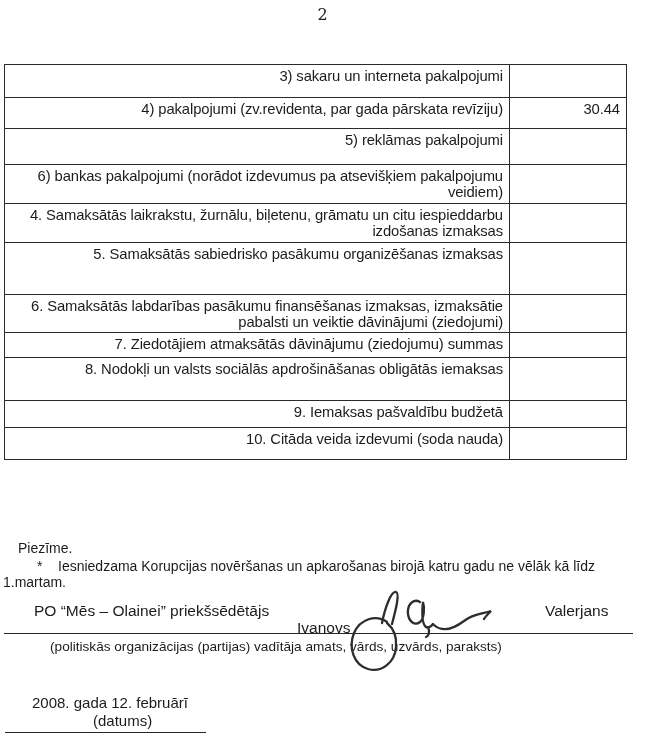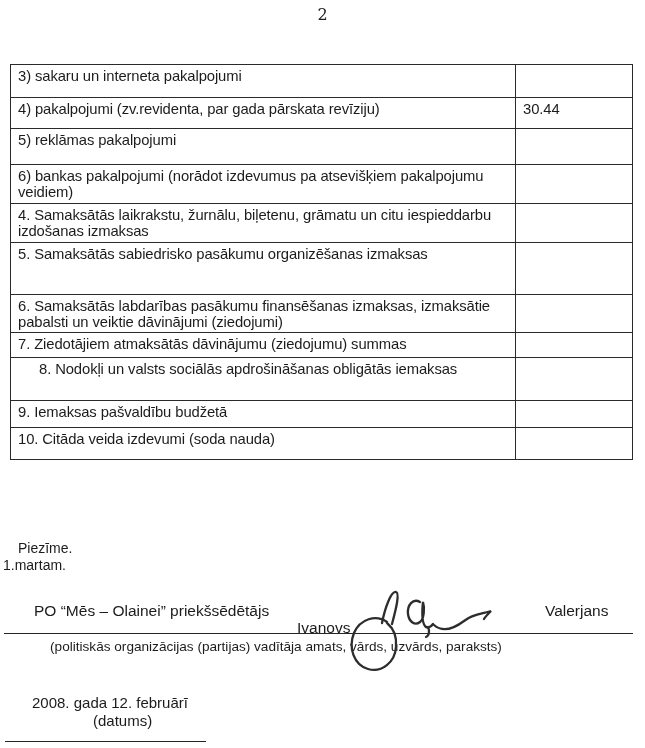--- a/index.html
+++ b/index.html
@@ -19,24 +19,25 @@
   
   .page-number {
     position: absolute; top: 5px; left: 0; width: 645px;
     text-align: center;
     font-family: "DejaVu Serif", serif;
     font-size: 16px; color: #202020;
   }
 
   
   table.expenses {
-    position: absolute; top: 64px; left: 10px;
+    position: absolute; top: 64px; left: 4px;
     width: 622px;
     border-collapse: collapse;
     table-layout: fixed;
+    text-align: right;
   }
   table.expenses td {
     border: 1.6px solid #2a2a2a;
     font-size: 14.8px;
     line-height: 16.4px;
     vertical-align: top;
     padding: 3px 6px 2px 7px;
     letter-spacing: -0.1px;
   }
   td.label-cell { width: 505px; }
@@ -82,21 +83,21 @@
   .sig-scribble {
     position: absolute; top: 581px; left: 338px;
     width: 172px; height: 98px;
     z-index: 3; pointer-events: none;
   }
 
   
   .date-block {
     position: absolute; top: 694px; left: 5px; width: 201px;
     border-bottom: 1.8px solid #262626;
-    padding-bottom: 12px;
+    padding-bottom: 3px;
     font-size: 15px; line-height: 17.5px;
   }
   .date-value { margin-left: 27px; }
   .date-caption { margin-left: 88px; }
 </style>
 </head>
 <body>
 
 <div id="page">
 
@@ -146,20 +147,23 @@
         </tr>
         <tr>
           <td class="label-cell">10. Citāda veida izdevumi (soda nauda)</td>
           <td class="value-cell"></td>
         </tr>
       </tbody>
   </table>
 
   <div class="note">
     <div class="note-title">Piezīme.</div>
+    <div class="note-line">
+      <span class="note-marker">*</span><span>Iesniedzama Korupcijas novēršanas un apkarošanas birojā katru gadu ne vēlāk kā līdz</span>
+    </div>
     <div class="note-line2">1.martam.</div>
   </div>
 
   <div class="sig-role">PO “Mēs – Olainei” priekšsēdētājs</div>
   <div class="sig-name-right">Valerjans</div>
   <div class="sig-name-left">Ivanovs</div>
   <div class="sig-rule"></div>
   <div class="sig-caption">(politiskās organizācijas (partijas) vadītāja amats, vārds, uzvārds, paraksts)</div>
 
   <svg class="sig-scribble" viewBox="0 0 172 98" xmlns="http://www.w3.org/2000/svg">

